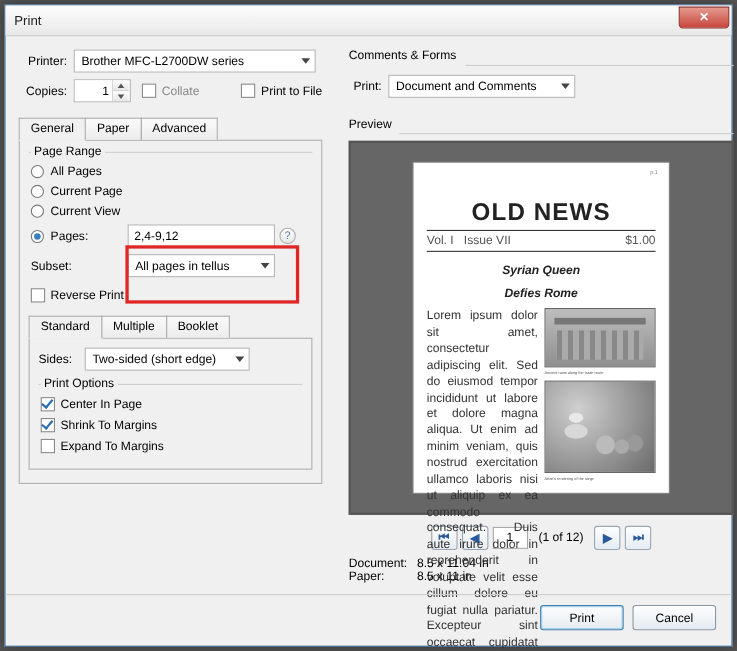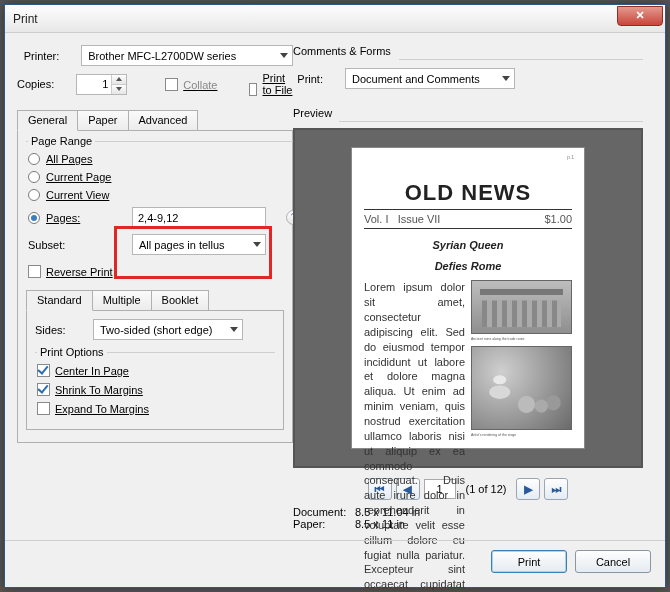--- a/index.html
+++ b/index.html
@@ -3,39 +3,39 @@
 <meta charset="utf-8">
 <style>
   * { box-sizing: border-box; font-family: "Segoe UI", Tahoma, sans-serif; font-size: 11px; }
   body { margin: 0; background: #555; width: 670px; height: 592px; overflow: hidden; }
   .window { position: absolute; left: 4px; top: 4px; width: 662px; height: 584px; background: #f0f0f0; border: 1px solid #2b5a8a; box-shadow: 0 0 10px rgba(0,0,0,.4); }
   .titlebar { height: 28px; background: linear-gradient(#fdfdfd,#e8e8e8); border-bottom: 1px solid #ccc; display: flex; align-items: center; padding: 0 0 0 8px; }
   .titlebar .title { flex: 1; font-size: 12px; color: #222; }
   .close-btn { width: 46px; height: 20px; margin-right: 2px; margin-top: -6px; background: linear-gradient(#e49a8f,#c9453a); border: 1px solid #8b2e25; border-radius: 0 0 4px 4px; color: #fff; text-align: center; line-height: 16px; font-size: 12px; font-weight: bold; cursor: pointer; }
   .body { position: absolute; left: 0; top: 28px; right: 0; bottom: 0; padding: 12px 12px 0 12px; }
 
-  .row { display: flex; align-items: center; margin-bottom: 6px; gap: 16px; }
+  .row { display: flex; align-items: center; margin-bottom: 6px; }
   .lbl { display: inline-block; text-align: right; margin-right: 6px; }
   .combo { display: inline-flex; align-items: center; justify-content: space-between; background: #fff; border: 1px solid #b6b6b6; height: 21px; padding: 0 4px 0 6px; cursor: pointer; }
   .combo .arrow { width: 0; height: 0; border-left: 4px solid transparent; border-right: 4px solid transparent; border-top: 5px solid #444; }
   .spinner { display: inline-flex; width: 52px; height: 21px; border: 1px solid #b6b6b6; background: #fff; }
   .spinner input { width: 34px; border: none; text-align: right; padding-right: 3px; }
   .spinbtns { width: 15px; border-left: 1px solid #ccc; display: flex; flex-direction: column; }
   .spinbtns div { flex: 1; display: flex; align-items: center; justify-content: center; background: linear-gradient(#fdfdfd,#e6e6e6); cursor: pointer; }
   .spinbtns div:first-child { border-bottom: 1px solid #ccc; }
   .spinbtns .tri-up { width:0;height:0;border-left:3px solid transparent;border-right:3px solid transparent;border-bottom:4px solid #555; }
   .spinbtns .tri-dn { width:0;height:0;border-left:3px solid transparent;border-right:3px solid transparent;border-top:4px solid #555; }
   .chk { width: 13px; height: 13px; border: 1px solid #8a8a8a; background: #fff; display: inline-flex; align-items: center; justify-content: center; margin-right: 5px; cursor: pointer; position: relative; }
   .chk.on::after { content:""; position:absolute; left:2px; top:-1px; width:4px; height:8px; border:solid #2a6fb3; border-width:0 2px 2px 0; transform: rotate(40deg); }
-  label.c { display: inline-flex; align-items: flex-end; cursor: pointer; text-decoration: underline; }
+  label.c { display: inline-flex; align-items: flex-end; cursor: pointer; }
   .radio { width: 12px; height: 12px; border: 1px solid #7a7a7a; border-radius: 50%; background: #fff; margin-right: 6px; display: inline-flex; align-items: center; justify-content: center; cursor: pointer; }
   .radio.on::after { content:""; width:6px; height:6px; background:#3a7ebf; border-radius:50%; }
 
   .left-col { position: absolute; left: 12px; top: 12px; width: 276px; }
-  .right-col { position: absolute; left: 288px; top: 12px; width: 350px; }
+  .right-col { position: absolute; left: 312px; top: 12px; width: 350px; }
 
   .tabs { display: flex; position: relative; z-index: 2; }
   .tab { padding: 3px 10px 4px; border: 1px solid #b0b0b0; border-bottom: none; background: linear-gradient(#fafafa,#ececec); margin-right: -1px; cursor: pointer; position: relative; }
   .tab.active { background: #f0f0f0; border-bottom: 1px solid #f0f0f0; z-index: 3; margin-bottom: -1px; }
   .tabpanel { border: 1px solid #b0b0b0; padding: 8px 8px 12px 8px; position: relative; }
 
   fieldset { border: 1px solid #cfcfcf; margin: 0 0 10px 0; padding: 6px 8px 10px 8px; }
   legend { padding: 0 3px; }
 
   .highlight-box { position: absolute; border: 3px solid #e02626; pointer-events: none; }

